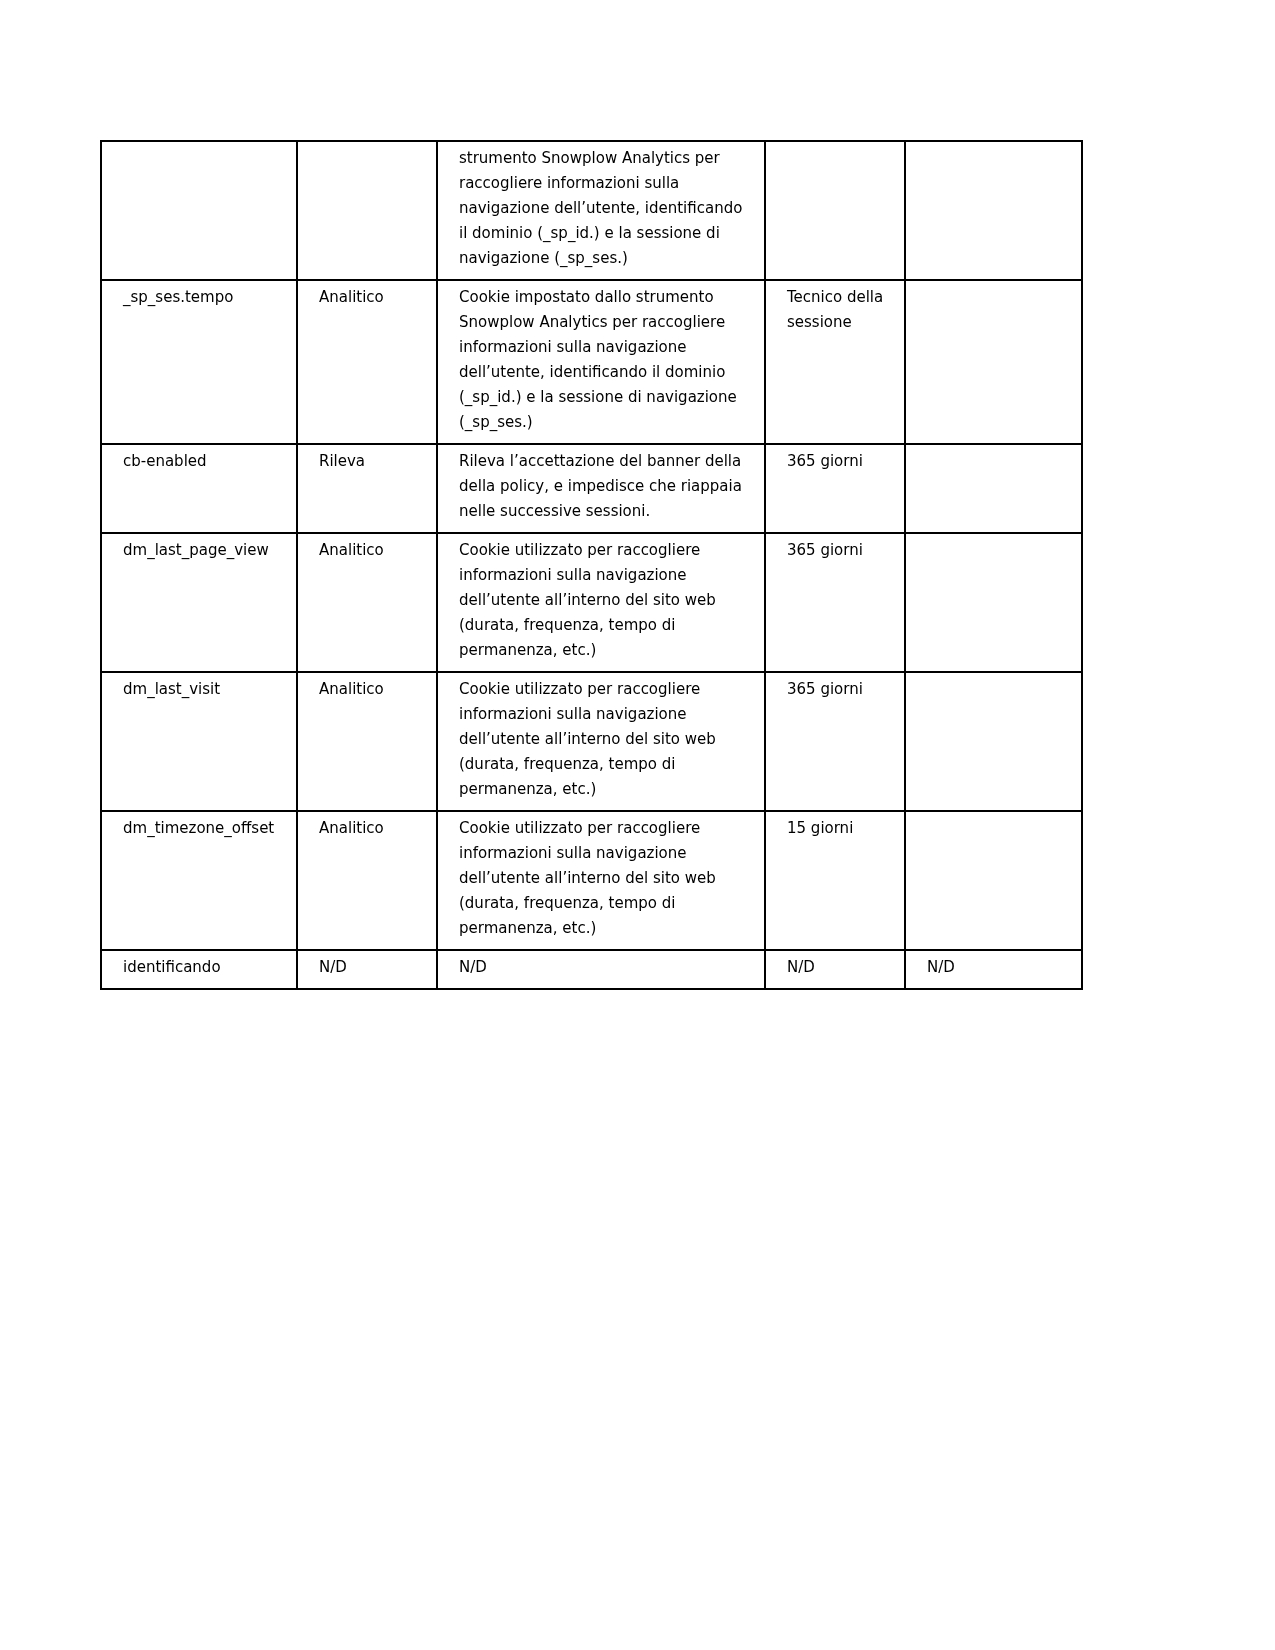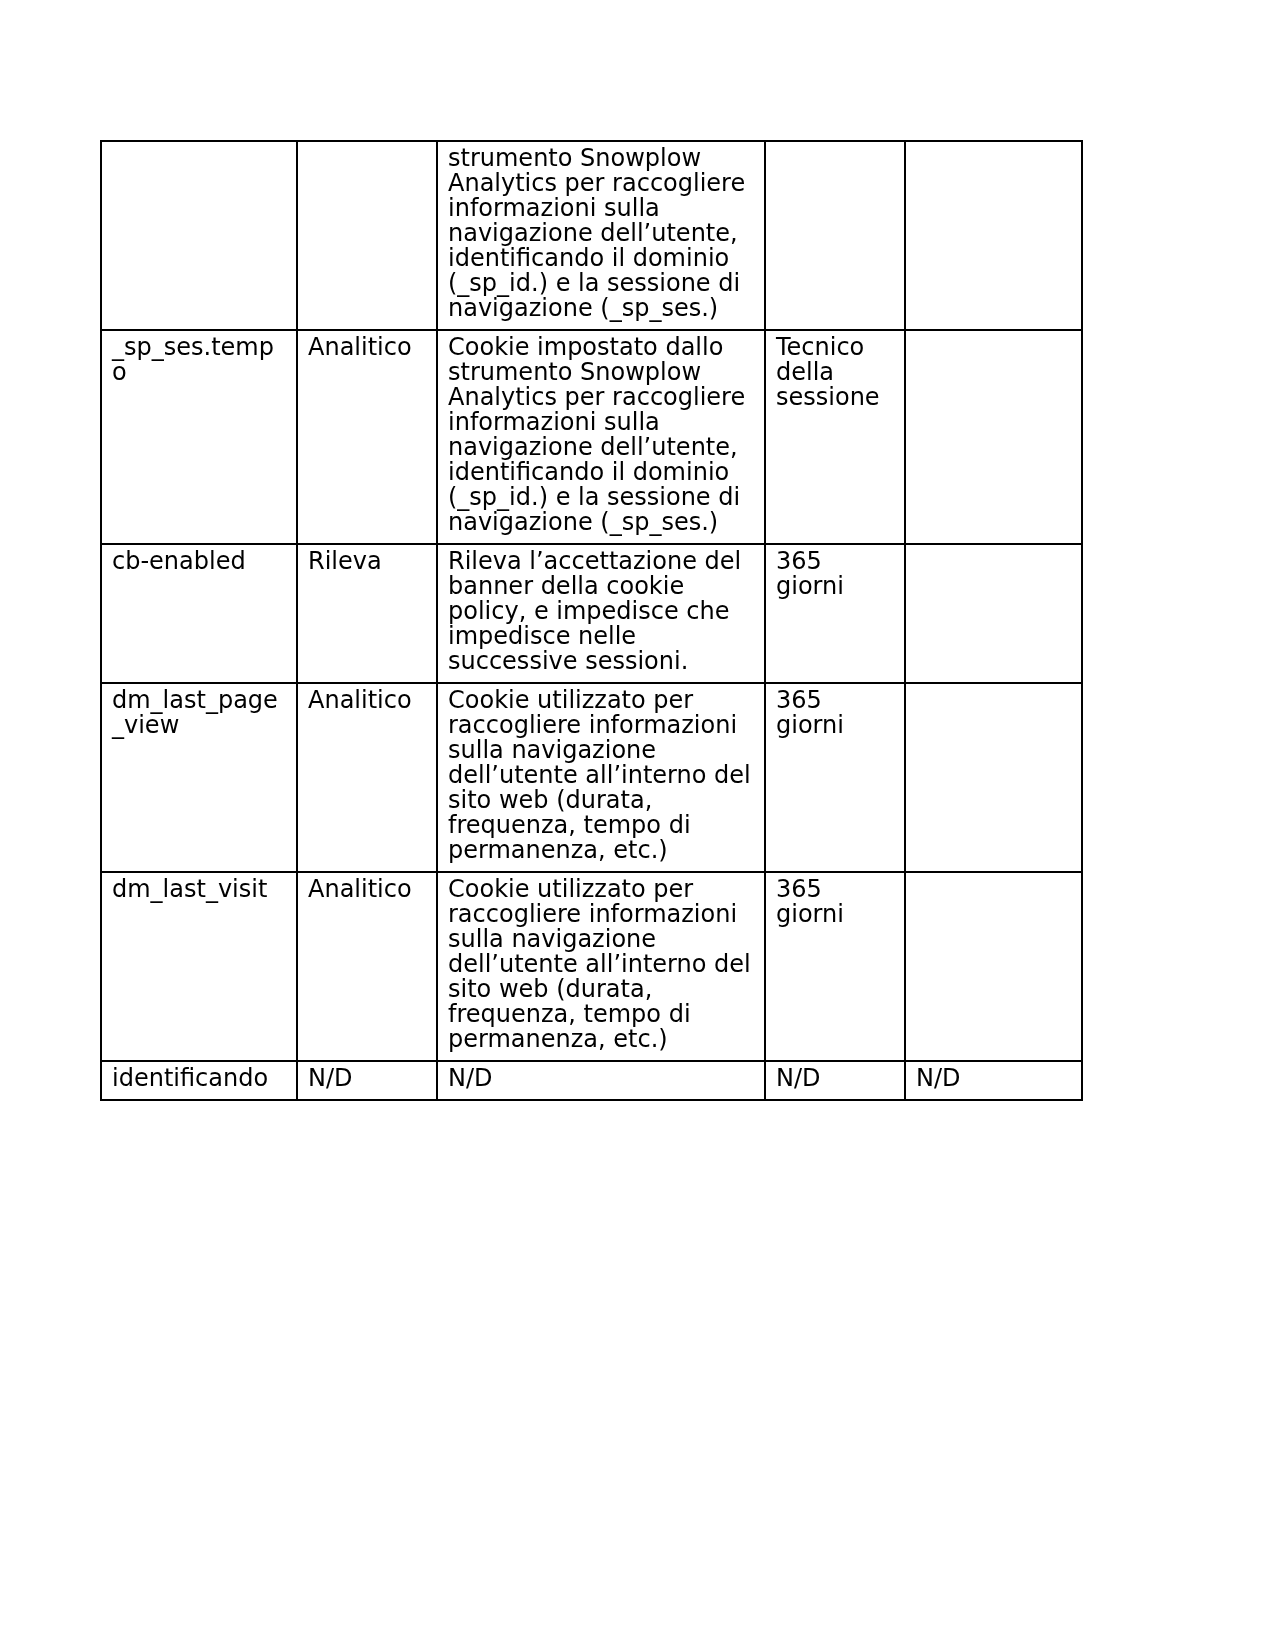--- a/index.html
+++ b/index.html
@@ -21,22 +21,22 @@
     width: 981px;
   }
   table.cookie-table {
     border-collapse: collapse;
     width: 100%;
     table-layout: fixed;
   }
   table.cookie-table td {
     border: 2px solid #000000;
     vertical-align: top;
-    padding: 4px 10px 8px 10px;
-    font-size: 24px;
+    padding: 4px 10px 8px 21px;
+    font-size: 15px;
     line-height: 25px;
     overflow-wrap: break-word;
     word-wrap: break-word;
   }
   
   col.c-name  { width: 196px; }
   col.c-type  { width: 140px; }
   col.c-desc  { width: 328px; }
   col.c-dur   { width: 140px; }
   col.c-notes { width: 177px; }
@@ -64,39 +64,46 @@
       <tr>
         <td>_sp_ses.tempo</td>
         <td>Analitico</td>
         <td>Cookie impostato dallo strumento Snowplow Analytics per raccogliere informazioni sulla navigazione dell’utente, identificando il dominio (_sp_id.) e la sessione di navigazione (_sp_ses.)</td>
         <td>Tecnico della sessione</td>
         <td></td>
       </tr>
       <tr>
         <td>cb-enabled</td>
         <td>Rileva</td>
-        <td>Rileva l’accettazione del banner della cookie policy, e impedisce che impedisce nelle successive sessioni.</td>
+        <td>Rileva l’accettazione del banner della della policy, e impedisce che riappaia nelle successive sessioni.</td>
         <td>365 giorni</td>
         <td></td>
       </tr>
       <tr>
         <td>dm_last_page_view</td>
         <td>Analitico</td>
         <td>Cookie utilizzato per raccogliere informazioni sulla navigazione dell’utente all’interno del sito web (durata, frequenza, tempo di permanenza, etc.)</td>
         <td>365 giorni</td>
         <td></td>
       </tr>
       <tr>
         <td>dm_last_visit</td>
         <td>Analitico</td>
         <td>Cookie utilizzato per raccogliere informazioni sulla navigazione dell’utente all’interno del sito web (durata, frequenza, tempo di permanenza, etc.)</td>
         <td>365 giorni</td>
         <td></td>
       </tr>
       <tr>
+        <td>dm_timezone_offset</td>
+        <td>Analitico</td>
+        <td>Cookie utilizzato per raccogliere informazioni sulla navigazione dell’utente all’interno del sito web (durata, frequenza, tempo di permanenza, etc.)</td>
+        <td>15 giorni</td>
+        <td></td>
+      </tr>
+      <tr>
         <td>identificando</td>
         <td>N/D</td>
         <td>N/D</td>
         <td>N/D</td>
         <td>N/D</td>
       </tr>
     </tbody>
   </table>
 </div>
 

